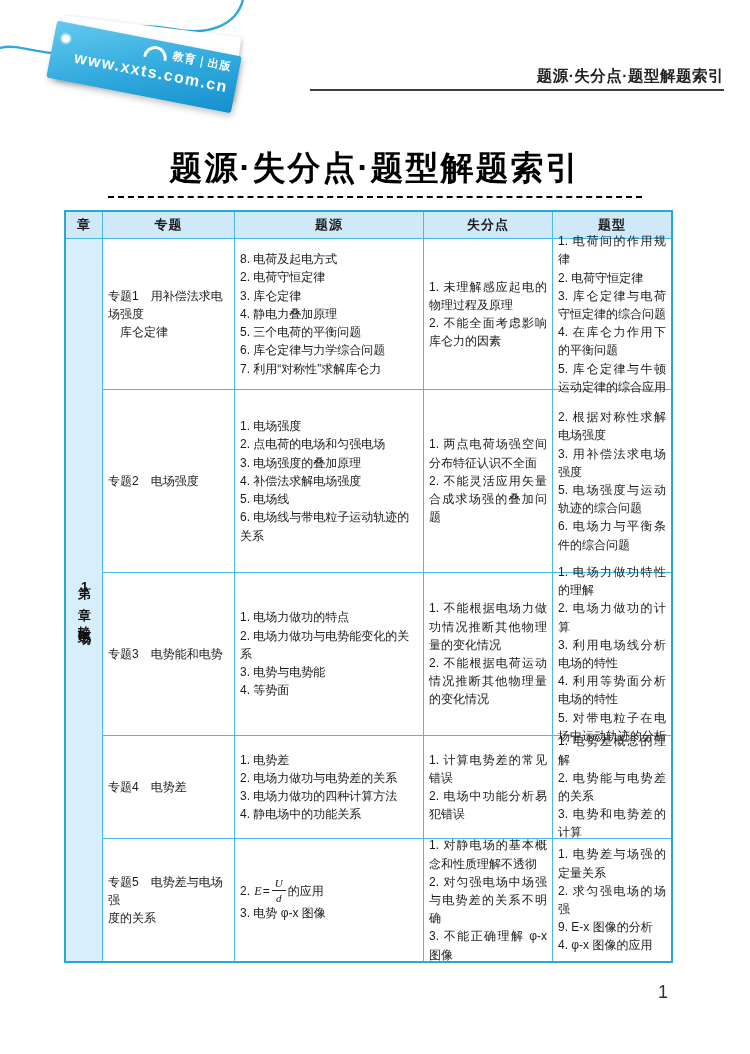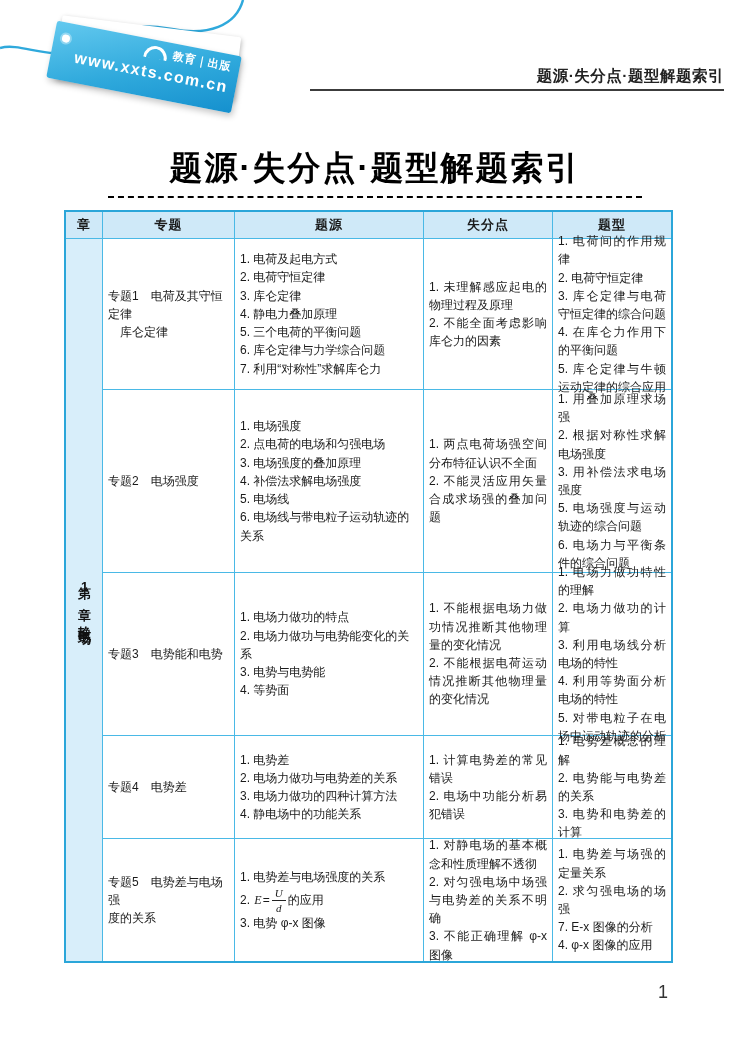--- a/index.html
+++ b/index.html
@@ -121,25 +121,25 @@
   <div class="cell thead c3 hrow">题源</div>
   <div class="cell thead c2 hrow">专题</div>
   <div class="cell thead c5 hrow col-last">题型</div>
   <div class="cell thead c4 hrow">失分点</div>
 
   <div class="cell chapter-cell">
     <span class="chapter-text">第1章　静电场</span>
   </div>
 
   <div class="cell c2 r1">
-    <div class="topic">专题1　电荷及其守恒定律
+    <div class="topic">专题1　用补偿法求电场强度
 　库仑定律</div>
   </div>
   <div class="cell c3 r1">
-      <div class="li">1. 电荷及起电方式</div>
+      <div class="li">8. 电荷及起电方式</div>
       <div class="li">2. 电荷守恒定律</div>
       <div class="li">3. 库仑定律</div>
       <div class="li">4. 静电力叠加原理</div>
       <div class="li">5. 三个电荷的平衡问题</div>
       <div class="li">6. 库仑定律与力学综合问题</div>
       <div class="li">7. 利用“对称性”求解库仑力</div>
     </div>
   <div class="cell c4 r1 justify">
       <div class="li">1. 未理解感应起电的物理过程及原理</div>
       <div class="li">2. 不能全面考虑影响库仑力的因素</div>
@@ -161,21 +161,20 @@
       <div class="li">3. 电场强度的叠加原理</div>
       <div class="li">4. 补偿法求解电场强度</div>
       <div class="li">5. 电场线</div>
       <div class="li">6. 电场线与带电粒子运动轨迹的关系</div>
     </div>
   <div class="cell c4 r2 justify">
       <div class="li">1. 两点电荷场强空间分布特征认识不全面</div>
       <div class="li">2. 不能灵活应用矢量合成求场强的叠加问题</div>
     </div>
   <div class="cell c5 r2 col-last justify">
-      <div class="li">1. 用叠加原理求场强</div>
       <div class="li">2. 根据对称性求解电场强度</div>
       <div class="li">3. 用补偿法求电场强度</div>
       <div class="li">5. 电场强度与运动轨迹的综合问题</div>
       <div class="li">6. 电场力与平衡条件的综合问题</div>
     </div>
 
   <div class="cell c2 r3">
     <div class="topic">专题3　电势能和电势</div>
   </div>
   <div class="cell c3 r3">
@@ -213,36 +212,35 @@
       <div class="li">1. 电势差概念的理解</div>
       <div class="li">2. 电势能与电势差的关系</div>
       <div class="li">3. 电势和电势差的计算</div>
     </div>
 
   <div class="cell c2 r5 row-last">
     <div class="topic">专题5　电势差与电场强
 度的关系</div>
   </div>
   <div class="cell c3 r5 row-last">
-    <div class="li">1. 电势差与电场强度的关系</div>
     <div class="li formula-line">
       <span>2.</span>&nbsp;<span class="mvar">E</span><span>=</span><span class="frac">
           <span class="num">U</span>
           <span class="den">d</span>
         </span><span>的应用</span>
     </div>
     <div class="li">3. 电势 φ-x 图像</div>
   </div>
   <div class="cell c4 r5 row-last justify">
       <div class="li">1. 对静电场的基本概念和性质理解不透彻</div>
       <div class="li">2. 对匀强电场中场强与电势差的关系不明确</div>
       <div class="li">3. 不能正确理解 φ-x 图像</div>
     </div>
   <div class="cell c5 r5 col-last row-last justify">
       <div class="li">1. 电势差与场强的定量关系</div>
       <div class="li">2. 求匀强电场的场强</div>
-      <div class="li">7. E-x 图像的分析</div>
+      <div class="li">9. E-x 图像的分析</div>
       <div class="li">4. φ-x 图像的应用</div>
     </div>
 
 </div>
 
 <div class="page-number">1</div>
 
 </body></html>

